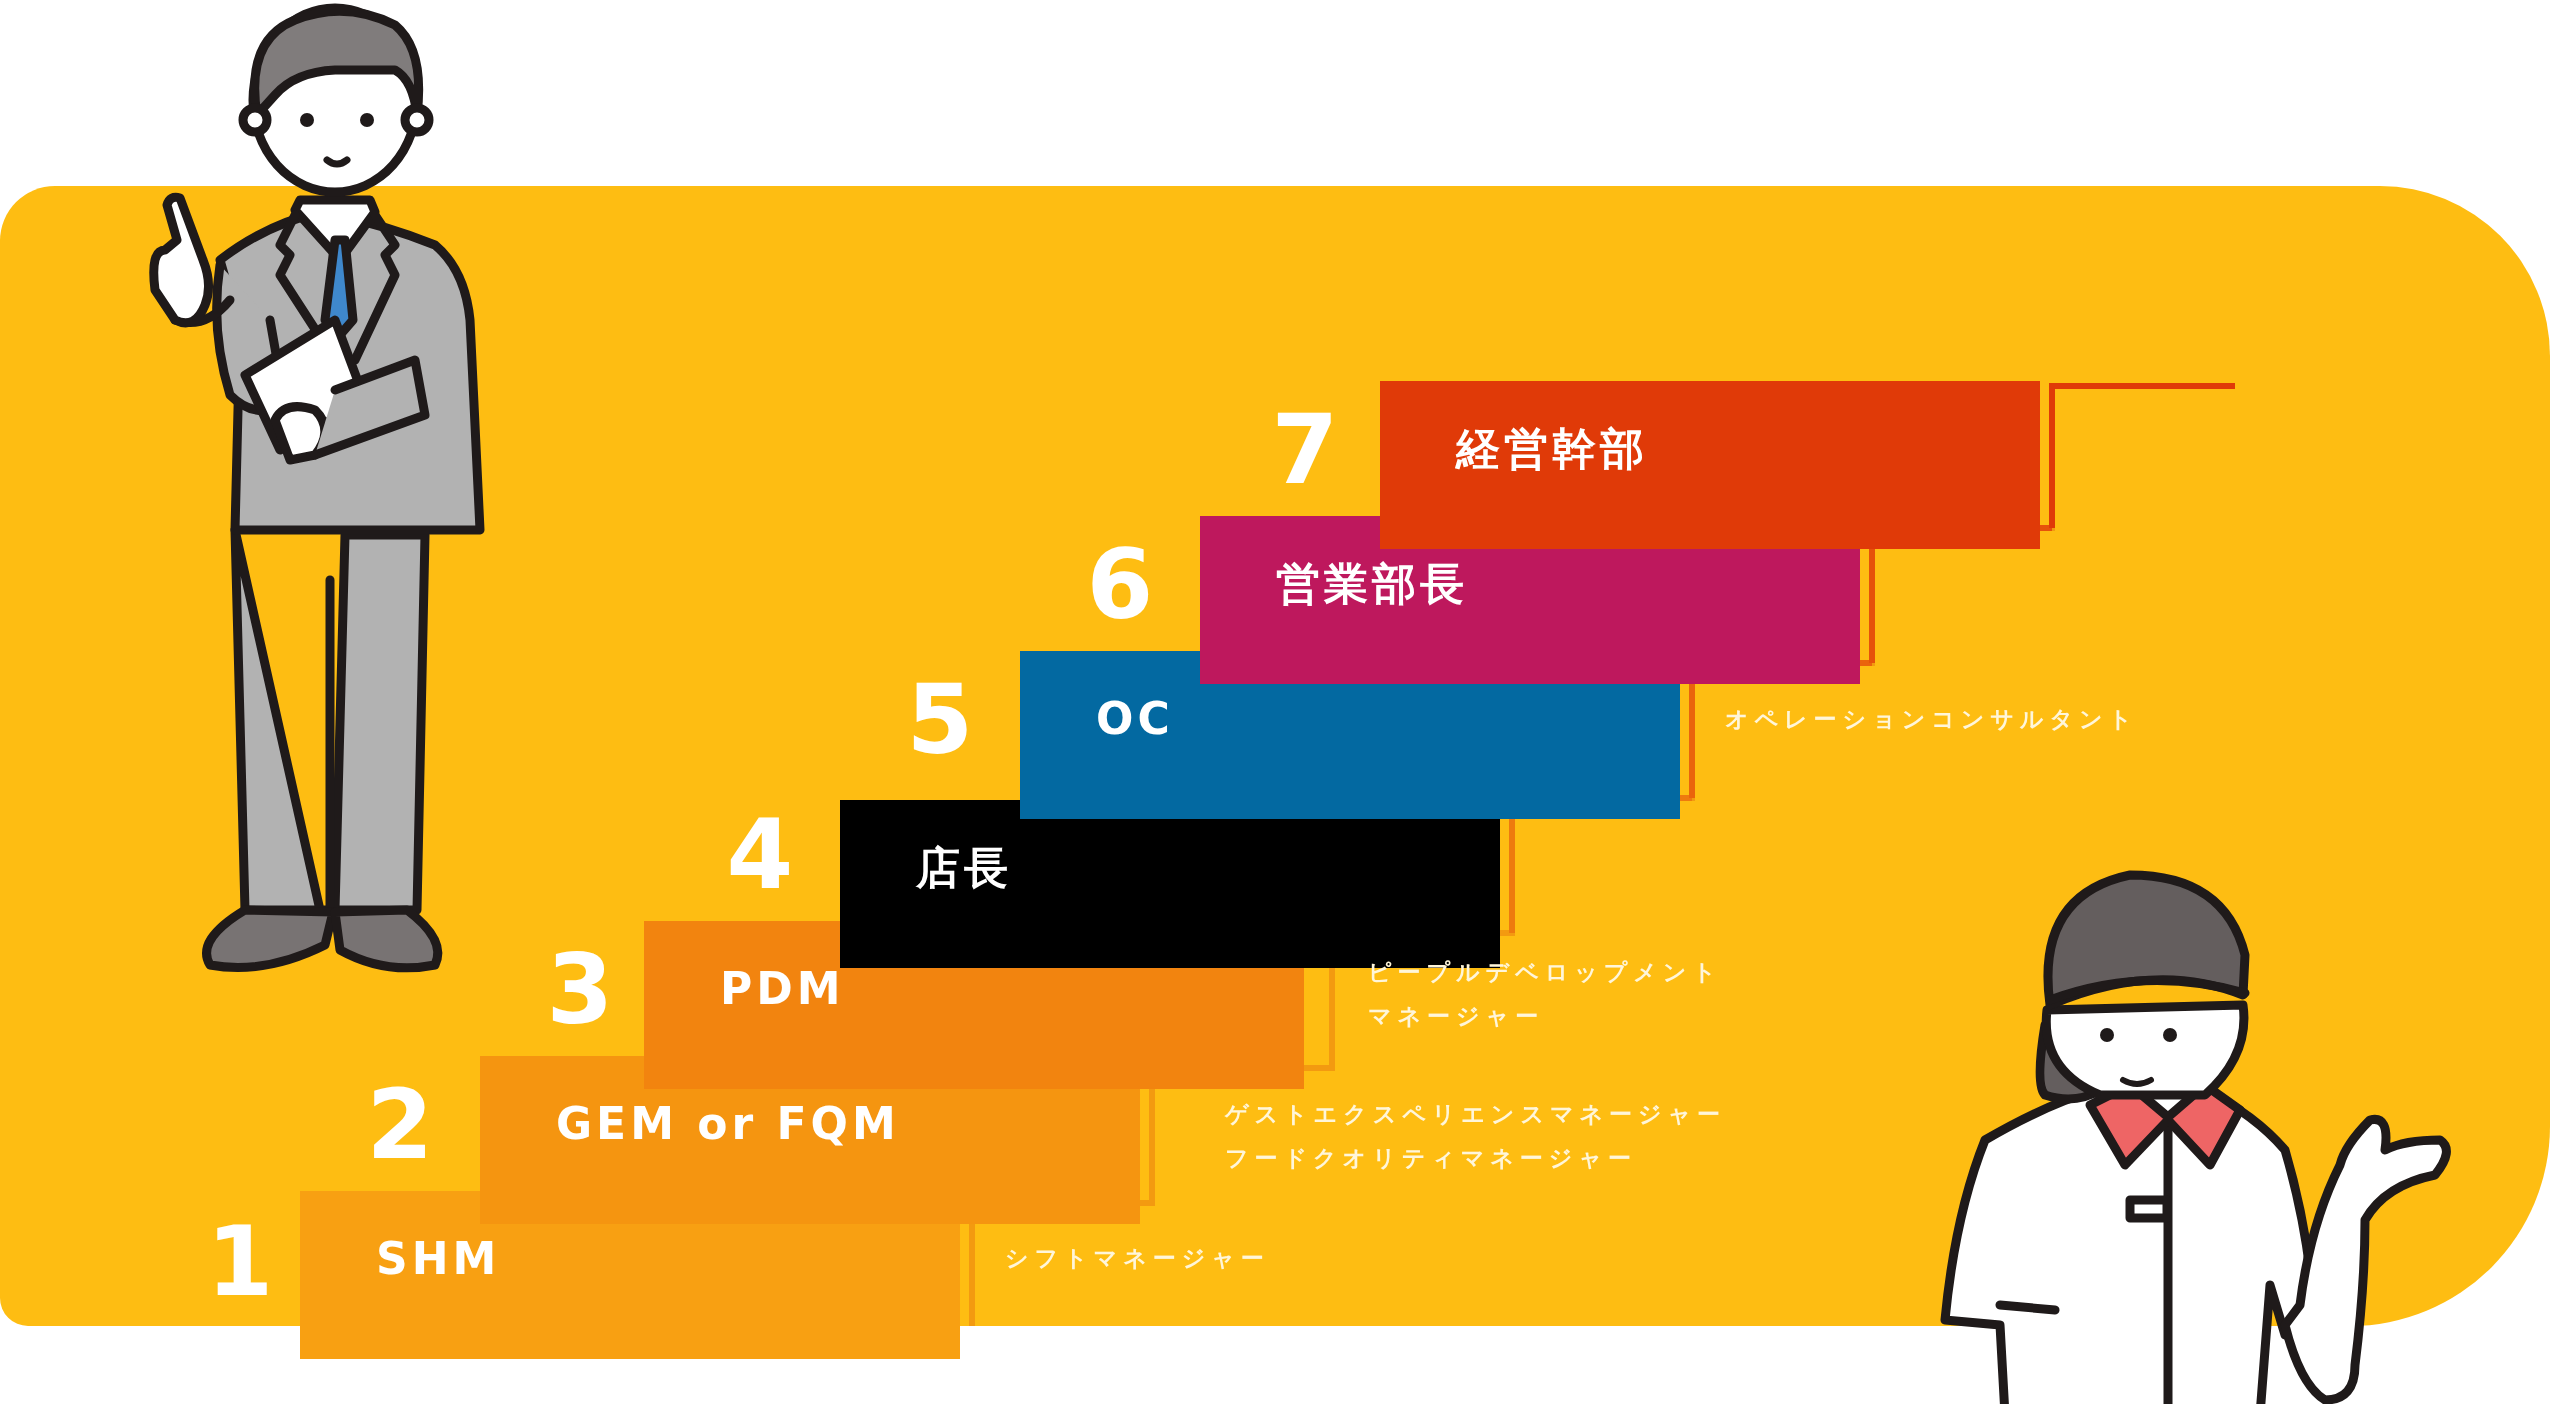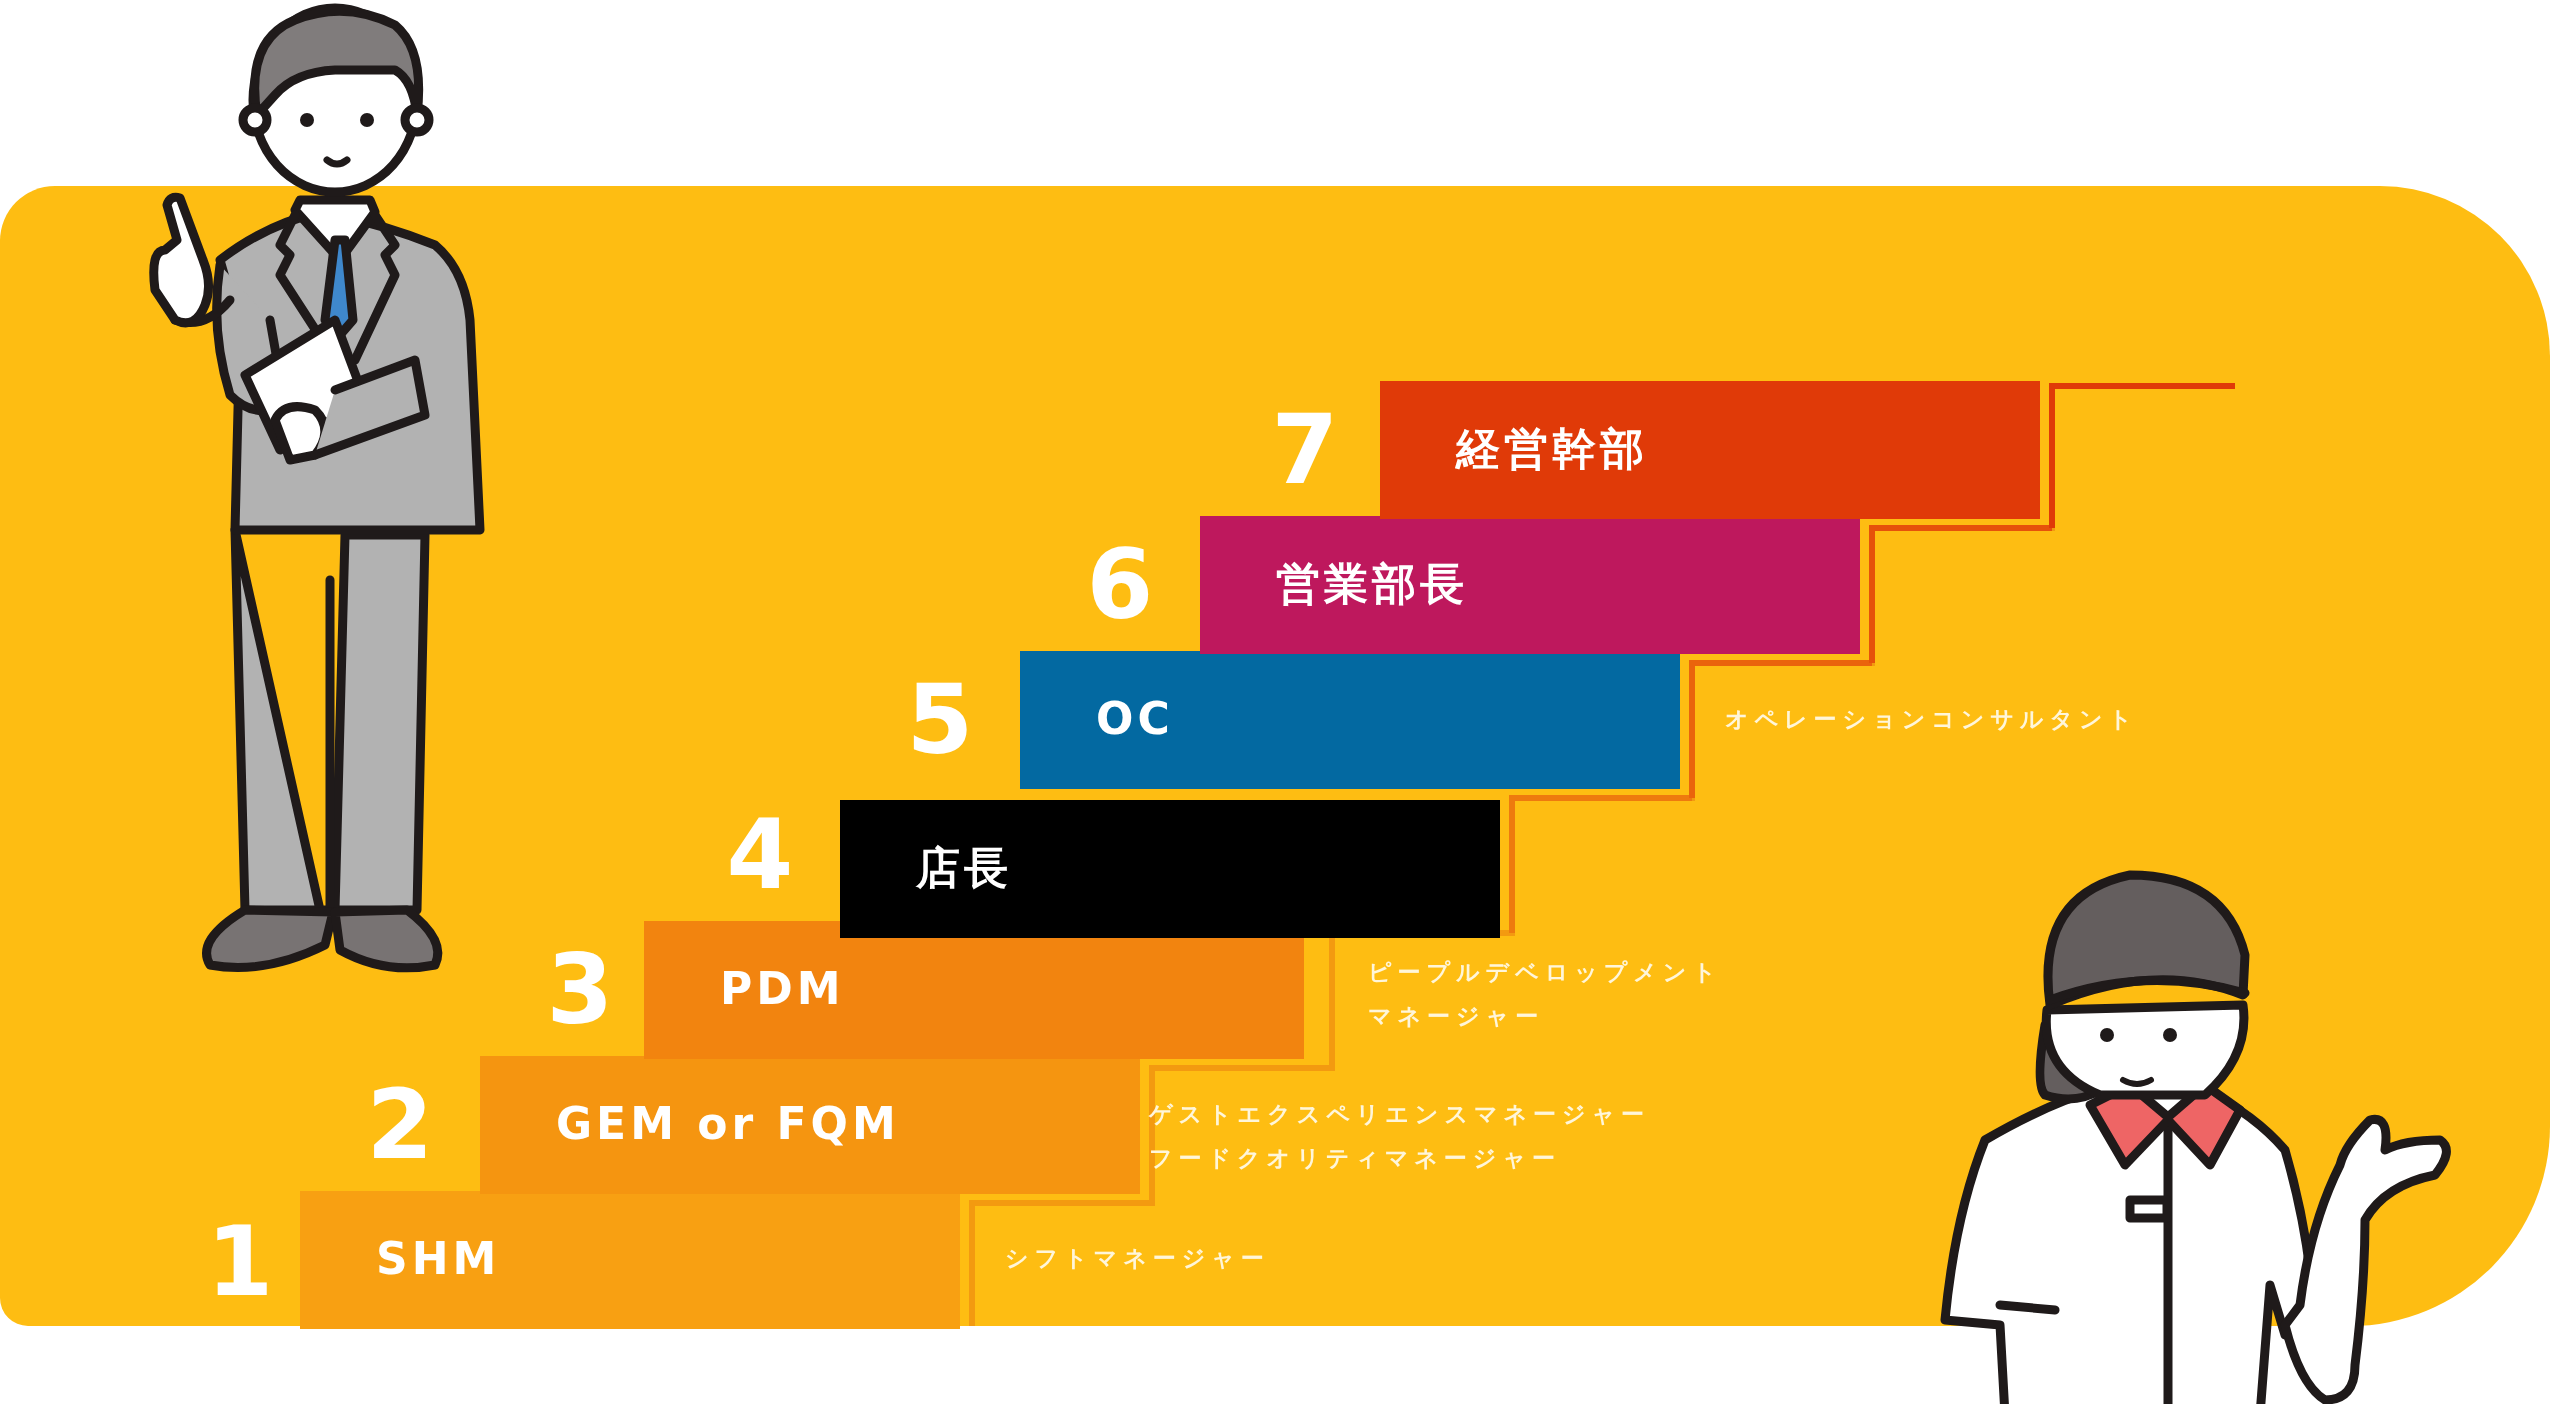--- a/index.html
+++ b/index.html
@@ -1,20 +1,20 @@
 <!DOCTYPE html>
 <html><head>
 <meta charset="utf-8">
 <style>
   html, body { margin: 0; padding: 0; background: #ffffff; }
   body { width: 2550px; height: 1404px; position: relative; overflow: hidden;
          font-family: "DejaVu Sans", "Liberation Sans", sans-serif; }
   .panel { position: absolute; left: 0; top: 186px; width: 2550px; height: 1140px;
            background: #FEBD12; border-radius: 55px 170px 200px 28px; }
-  .step { position: absolute; width: 660px; height: 138px; text-decoration: underline; }
+  .step { position: absolute; width: 660px; height: 168px; text-decoration: underline; }
   .step-label { position: absolute; left: 76px; top: 0; height: 135px; line-height: 135px;
                 color: #ffffff; font-weight: bold; font-size: 44px; letter-spacing: 4px; white-space: nowrap; }
   .step-num { position: absolute; width: 110px; text-align: center; color: #ffffff;
               font-weight: bold; font-size: 96px; height: 135px; line-height: 135px; }
   .desc { position: absolute; color: #FFF6DA; font-size: 23px; letter-spacing: 6px;
           line-height: 44px; white-space: nowrap; font-weight: bold; }
   svg.figure { position: absolute; overflow: visible; }
 </style>
 </head>
 <body>
@@ -61,21 +61,21 @@
 <div class="step-num" style="left:1065px;top:518px">6</div>
 
 <div class="step" style="left:1380px;top:381px;background:#E03A08">
   <span class="step-label">経営幹部</span>
 </div>
 <div class="step-num" style="left:1250px;top:383px">7</div>
 
 <div class="desc" style="left:1005px;top:1236px">
   <div>シフトマネージャー</div>
 </div>
-<div class="desc" style="left:1149px;top:1092px">
+<div class="desc" style="left:1225px;top:1092px">
   <div>ゲストエクスペリエンスマネージャー</div>
   <div>フードクオリティマネージャー</div>
 </div>
 <div class="desc" style="left:1368px;top:950px">
   <div>ピープルデベロップメント</div>
   <div>マネージャー</div>
 </div>
 <div class="desc" style="left:1725px;top:697px">
   <div>オペレーションコンサルタント</div>
 </div>

